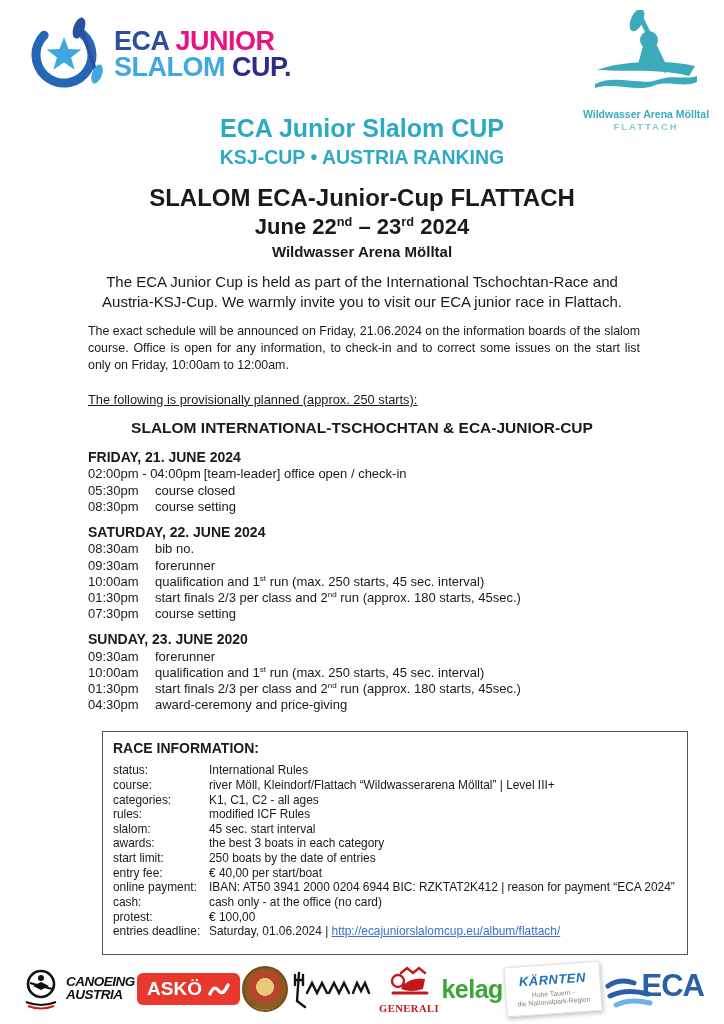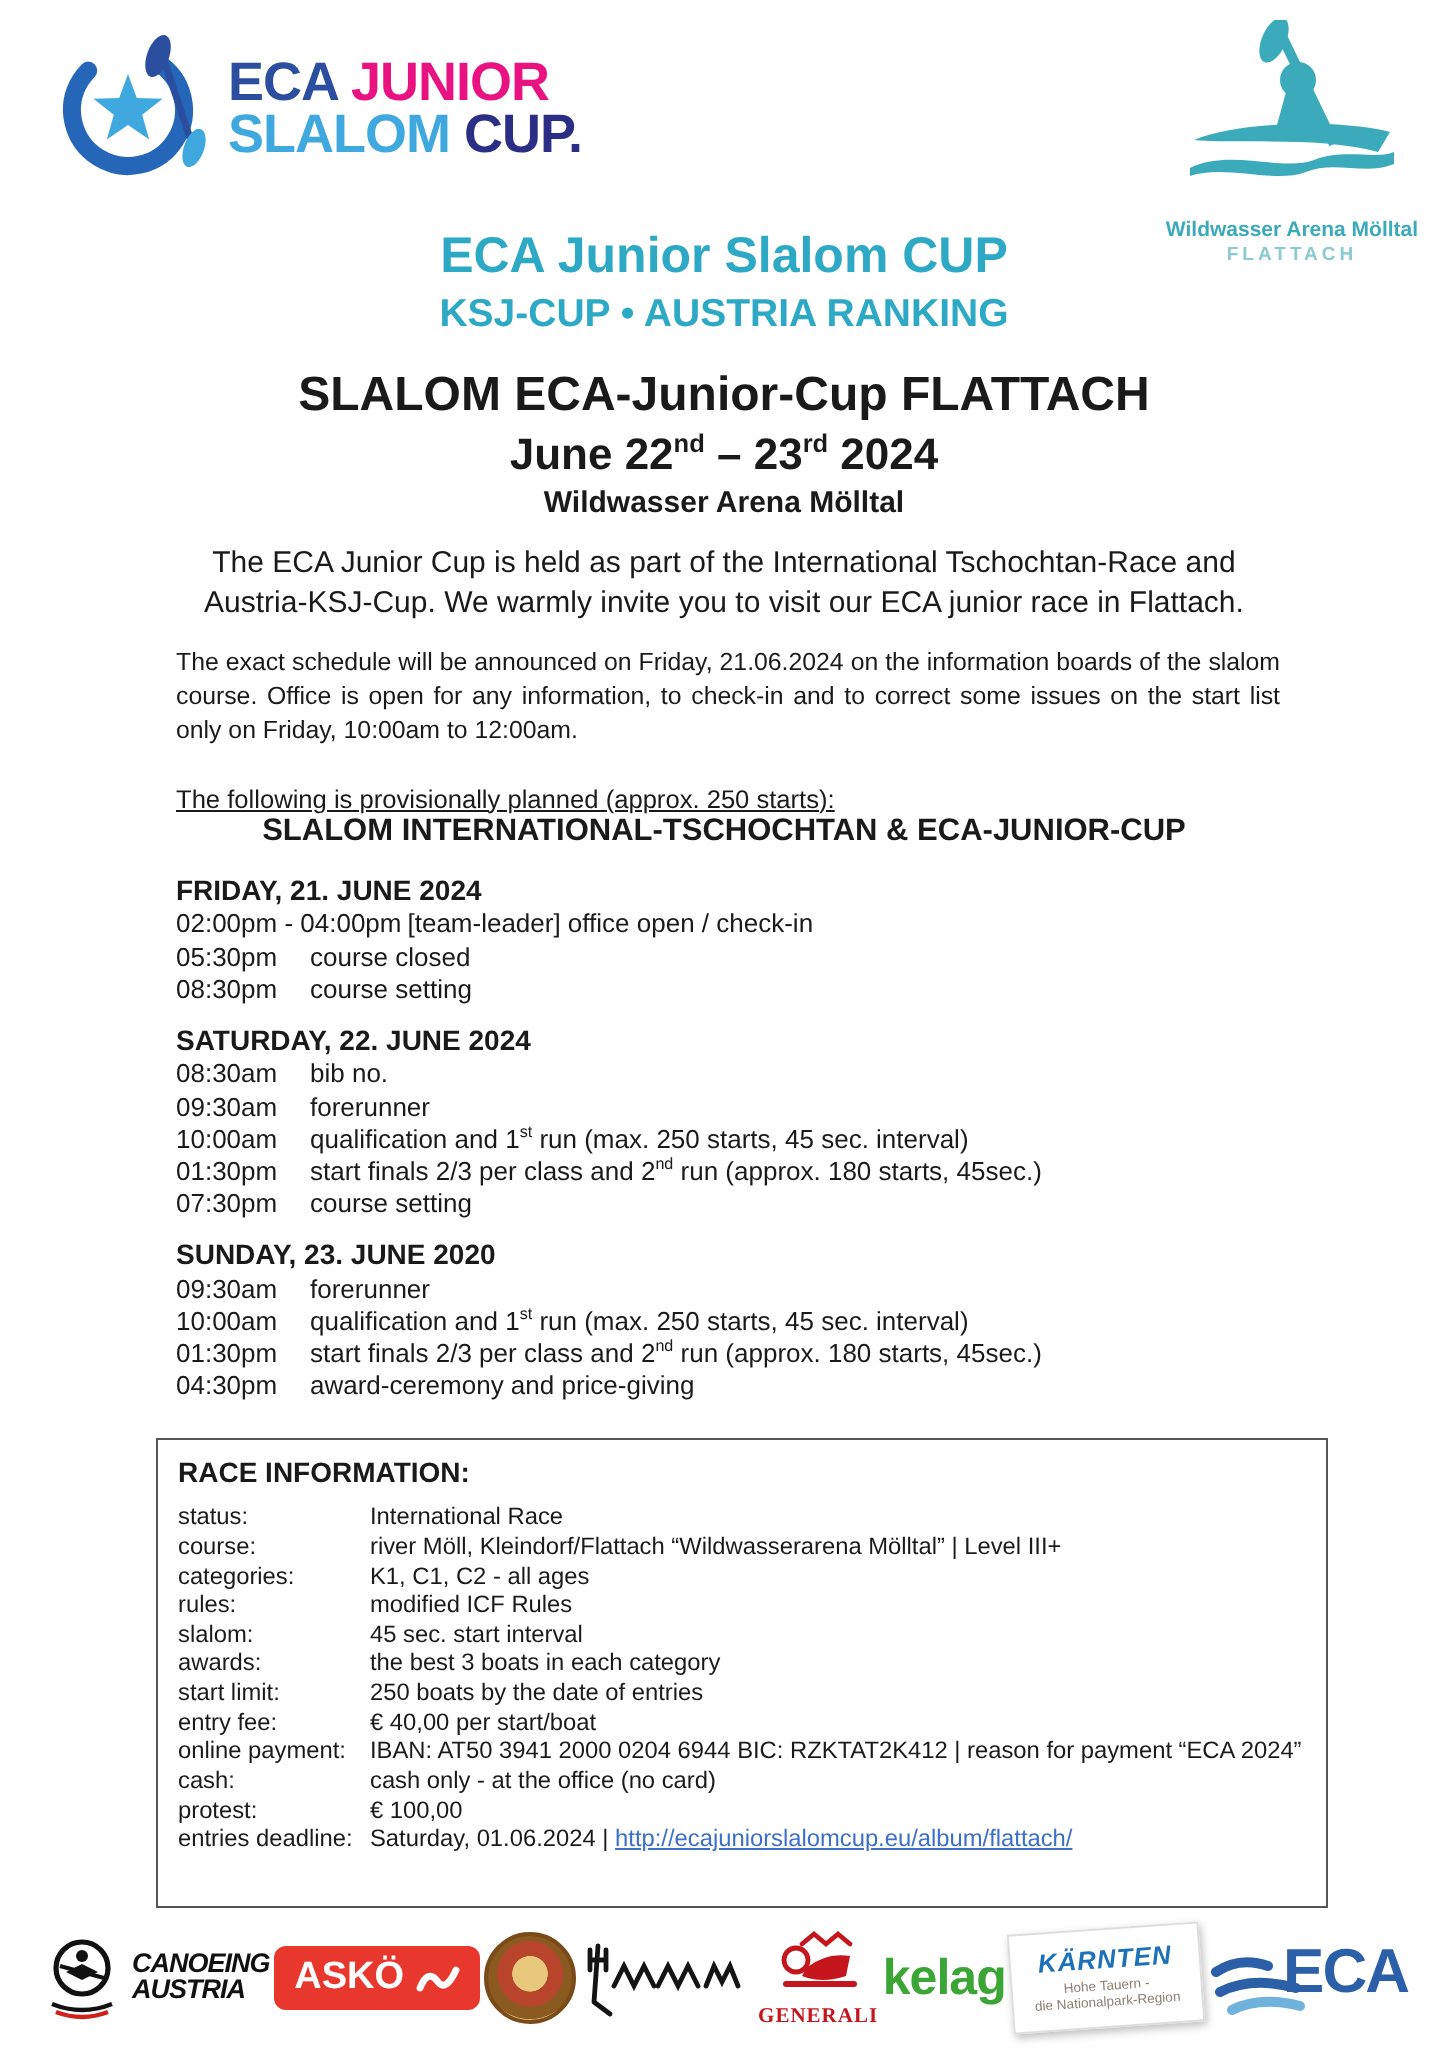--- a/index.html
+++ b/index.html
@@ -17,30 +17,30 @@
   .teal1{margin-top:14px;text-align:center;color:#2EA9C5;font-weight:bold;font-size:25px;}
   .teal2{margin-top:3px;text-align:center;color:#2EA9C5;font-weight:bold;font-size:19.5px;}
   .title-main{margin:15px 0 0;text-align:center;font-size:24px;font-weight:bold;}
   .date-line{text-align:center;font-size:22px;font-weight:bold;margin-top:2px;}
   .date-line sup{font-size:58%;}
   .venue{text-align:center;font-size:15px;font-weight:bold;margin-top:3px;}
   
   .intro{margin:12px auto 0;max-width:560px;text-align:center;font-size:15px;line-height:1.33;}
   .fine{margin:11px 84px 0 88px;text-align:justify;font-size:12.4px;line-height:1.38;}
   .provisional{margin:17px 0 0 88px;font-size:12.8px;text-decoration:underline;}
-  .sched-head{margin-top:0;text-align:center;font-weight:bold;font-size:15.5px;}
+  .sched-head{margin-top:12px;text-align:center;font-weight:bold;font-size:15.5px;}
   
   .days{margin:12px 0 0 88px;font-size:13px;}
   .day{margin-bottom:9px;}
   .day-title{font-weight:bold;font-size:14px;line-height:1.25;}
   .sched-row{line-height:1.22;}
   .sched-row .time{display:inline-block;min-width:64px;margin-right:3px;}
   .sched-row sup{font-size:62%;}
   
-  .race-box{margin:18px 0 0 78px;width:566px;border:1px solid #555;padding:8px 8px 26px 10px;}
+  .race-box{margin:18px 0 0 102px;width:566px;border:1px solid #555;padding:8px 8px 15px 10px;}
   .race-title{font-weight:bold;font-size:14px;margin-bottom:7px;}
   .race-row{display:flex;font-size:11.9px;line-height:1.23;}
   .race-row .lbl{flex:0 0 96px;}
   .race-row .val{white-space:nowrap;}
   .race-link{color:#3B6FC9;text-decoration:underline;text-align:right;}
   
   footer{position:absolute;left:0;right:0;bottom:10px;display:flex;align-items:center;
          justify-content:space-between;padding:0 20px;}
   .ca-logo{display:flex;align-items:center;gap:4px;}
   .ca-text{font-style:italic;font-weight:bold;font-size:13.5px;line-height:0.95;letter-spacing:-0.5px;color:#111;}
@@ -148,21 +148,21 @@
         </div>
     </div>
   </section>
 
   <div class="race-box">
     <div class="race-title">RACE INFORMATION:</div>
     <div>
 
         <div class="race-row">
           <span class="lbl">status:</span>
-          <span class="val">International Race</span>
+          <span class="val">International Rules</span>
         </div>
 
         <div class="race-row">
           <span class="lbl">course:</span>
           <span class="val">river Möll, Kleindorf/Flattach “Wildwasserarena Mölltal” | Level III+</span>
         </div>
 
         <div class="race-row">
           <span class="lbl">categories:</span>
           <span class="val">K1, C1, C2 - all ages</span>

